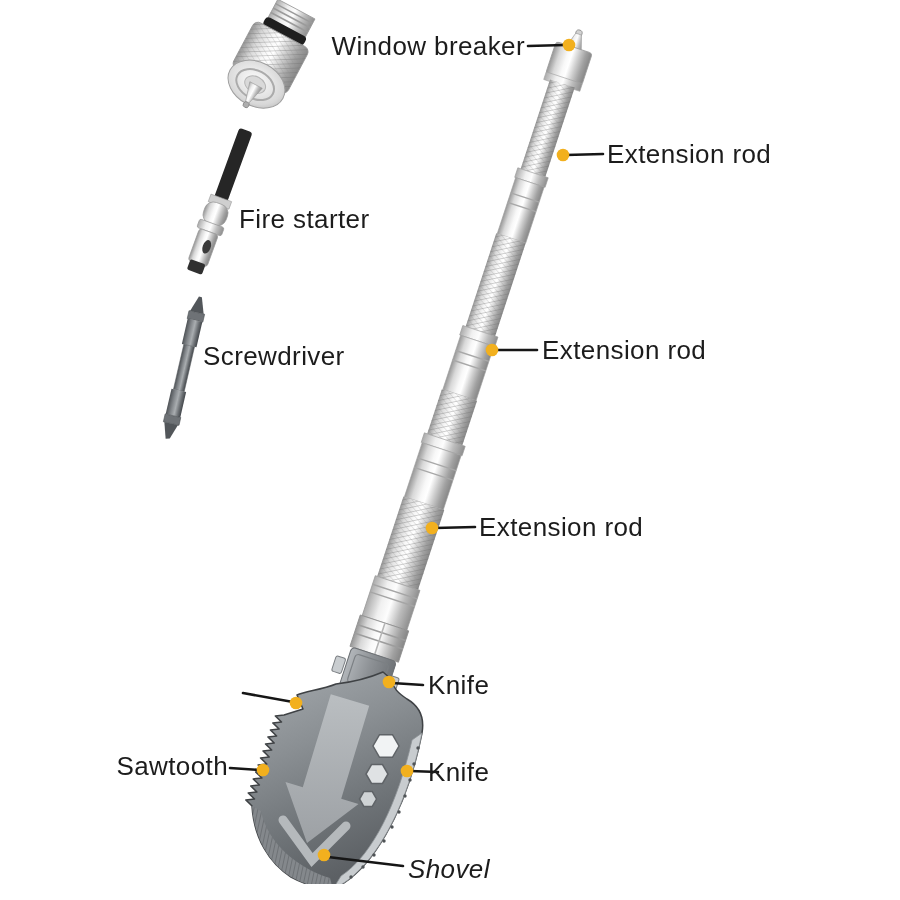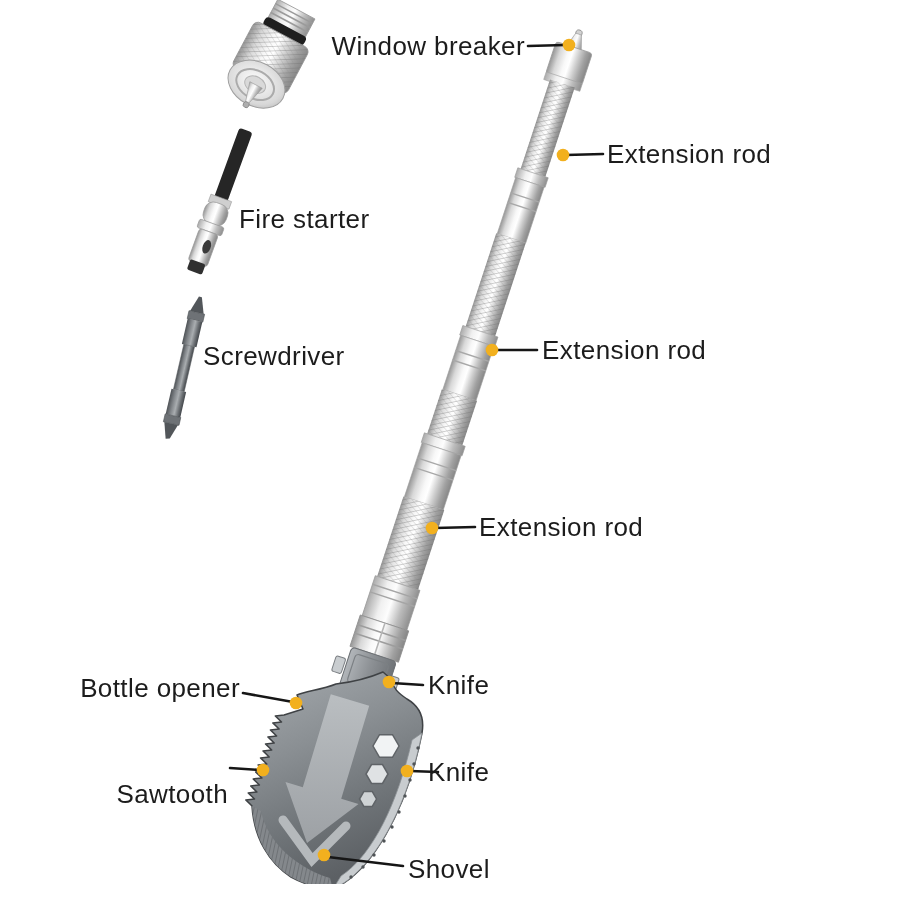--- a/index.html
+++ b/index.html
@@ -9,23 +9,23 @@
   .lbl{position:absolute;font-size:26px;font-weight:500;line-height:1;color:#1c1c1c;
        letter-spacing:.4px;white-space:nowrap;transform:translateY(-50%);}
   #lbl-window-breaker{right:375px;top:46px;}
   #lbl-extension-rod-top{left:607px;top:154px;}
   #lbl-fire-starter{left:239px;top:219px;}
   #lbl-screwdriver{left:203px;top:356px;}
   #lbl-extension-rod-middle{left:542px;top:350px;}
   #lbl-extension-rod-bottom{left:479px;top:527px;}
   #lbl-bottle-opener{right:660px;top:688px;}
   #lbl-lock{left:428px;top:685px;}
-  #lbl-sawtooth{right:672px;top:766px;margin-top:28px;}
+  #lbl-sawtooth{right:672px;top:766px;}
   #lbl-knife{left:428px;top:772px;}
-  #lbl-shovel{left:408px;top:869px;}
+  #lbl-shovel{left:408px;top:869px;font-style:italic;}
 </style>
 </head>
 <body>
 
 <div class="stage">
 
 <svg width="900" height="900" viewBox="0 0 900 900">
   <defs>
     <linearGradient id="silverH" x1="0" y1="0" x2="1" y2="0">
       <stop offset="0" stop-color="#969696"></stop>
@@ -244,19 +244,18 @@
     <circle cx="324" cy="855" r="6.3" fill="#F2B01E"></circle>
   </g>
 </svg>
 
 <div class="lbl" id="lbl-window-breaker">Window breaker</div>
 <div class="lbl" id="lbl-extension-rod-top">Extension rod</div>
 <div class="lbl" id="lbl-screwdriver">Screwdriver</div>
 <div class="lbl" id="lbl-fire-starter">Fire starter</div>
 <div class="lbl" id="lbl-extension-rod-middle">Extension rod</div>
 <div class="lbl" id="lbl-extension-rod-bottom">Extension rod</div>
-<div class="lbl" id="lbl-bottle-opener">Bottle opener</div>
 <div class="lbl" id="lbl-lock">Knife</div>
 <div class="lbl" id="lbl-sawtooth">Sawtooth</div>
 <div class="lbl" id="lbl-knife">Knife</div>
 <div class="lbl" id="lbl-shovel">Shovel</div>
 
 </div>
 
 </body></html>

